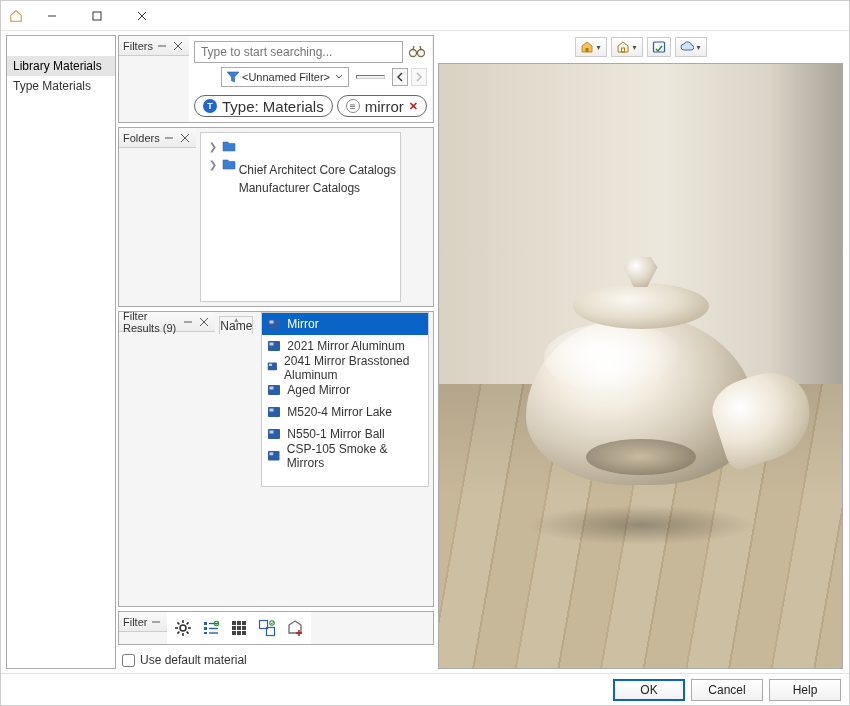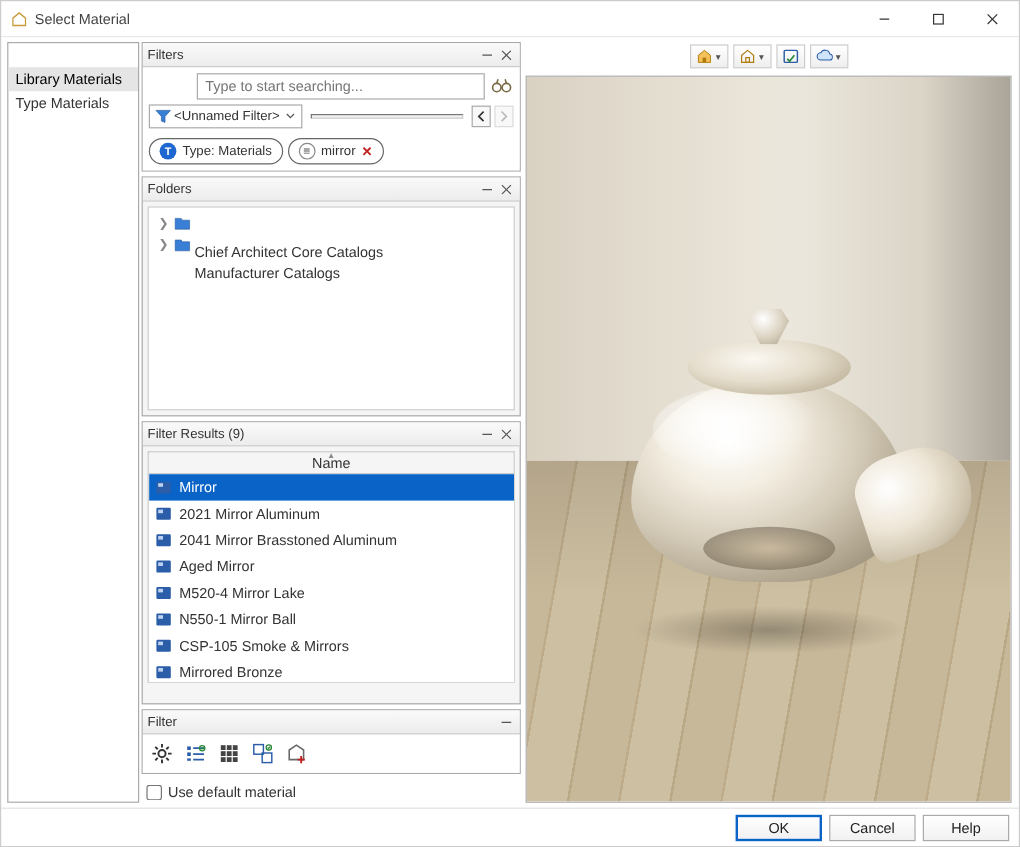--- a/index.html
+++ b/index.html
@@ -9,40 +9,40 @@
 .titlebar .app-icon { width: 14px; height: 14px; margin-right: 6px; }
 .titlebar .title { flex: 1; color: #444; }
 .win-controls { display: flex; }
 .win-btn { width: 45px; height: 29px; display: flex; align-items: center; justify-content: center; color: #333; }
 .win-btn svg { width: 10px; height: 10px; }
 .main-area { flex: 1; display: flex; overflow: hidden; }
 .left-pane { width: 110px; border: 1px solid #aaa; margin: 4px 2px 4px 5px; background: #fff; display: flex; flex-direction: column; }
 .left-pane .item { padding: 3px 6px; color: #333; }
 .left-pane .item.selected { background: #e5e5e5; color: #000; margin-top: 20px; }
 .center-pane { width: 316px; display: flex; flex-direction: column; margin: 4px 2px 4px 0; gap: 4px; }
-.panel { border: 1px solid #aaa; background: #f5f5f5; display: flex; flex-direction: column; }
+.panel { border: 1px solid #aaa; background: #f5f5f5; display: flex; }
 .panel-header { height: 20px; background: linear-gradient(#fafafa,#ececec); border-bottom: 1px solid #ccc; display: flex; align-items: center; padding: 0 4px; position: relative; }
 .panel-header .ph-title { flex: 1; color: #333; font-size: 11px; }
 .panel-header .ph-btn { width: 14px; height: 14px; display: inline-flex; align-items: center; justify-content: center; color: #555; margin-left: 2px; cursor: pointer; }
 .panel-body { background: #fff; padding: 5px; display: flex; flex-direction: column; gap: 4px; }
-.search-row { display: flex; align-items: center; gap: 4px; margin-left: 40px; }
+.search-row { display: flex; align-items: center; gap: 4px; }
 .search-input { flex: 1; height: 22px; border: 1px solid #aaa; padding: 0 6px; color: #888; font-size: 12px; }
 .binoc-btn { width: 20px; height: 22px; display: flex; align-items: center; justify-content: center; }
-.filter-row { display: flex; align-items: center; gap: 3px; }
+.filter-row { display: flex; align-items: center; gap: 3px; margin-left: 27px; }
 .filter-combo { height: 20px; border: 1px solid #aaa; background: #fff; display: flex; align-items: center; padding: 0 2px 0 4px; }
 .filter-combo .fc-icon { width: 14px; height: 14px; margin-right: 2px; }
 .filter-combo .fc-text { color: #333; font-size: 11px; padding-right: 2px; }
 .filter-combo .fc-arrow { width: 14px; height: 14px; display: flex; align-items: center; justify-content: center; }
 .slider-track { flex: 1; height: 4px; border: 1px inset #ccc; background: #f0f0f0; margin: 0 4px; }
 .nav-arrow { width: 16px; height: 18px; border: 1px solid #aaa; background: #f8f8f8; display: flex; align-items: center; justify-content: center; }
 .nav-arrow.disabled { color: #bbb; border-color: #ddd; }
 .tag-row { display: flex; gap: 4px; padding-top: 4px; }
 .tag { height: 22px; border: 1px solid #666; border-radius: 11px; background: #fff; display: flex; align-items: center; padding: 0 8px; gap: 5px; }
 .tag .tag-icon { width: 14px; height: 14px; border-radius: 50%; display: flex; align-items: center; justify-content: center; }
-.tag .tag-label { color: #333; font-size: 11px; }
+.tag .tag-label { color: #333; font-size: 15px; }
 .tag .tag-x { color: #c02020; font-weight: bold; font-size: 11px; }
 .folders-body { background: #fff; border: 1px solid #ccc; margin: 4px; height: 170px; overflow: auto; padding: 4px; }
 .tree-row { display: flex; align-items: center; height: 18px; gap: 3px; padding-left: 4px; }
 .tree-row .expander { width: 10px; color: #888; font-size: 10px; }
 .tree-row .folder-icon { width: 14px; height: 14px; }
 .tree-row .folder-label { color: #333; margin-top: 48px; }
 .results-header { height: 18px; background: #f5f5f5; border: 1px solid #ccc; border-bottom: none; margin: 4px 4px 0 4px; display: flex; align-items: center; justify-content: center; position: relative; }
 .results-header .sort-caret { position: absolute; top: -2px; left: 50%; transform: translateX(-50%); color: #888; font-size: 8px; }
 .results-header .col-title { color: #333; }
 .results-list { border: 1px solid #ccc; margin: 0 4px 4px 4px; height: 175px; overflow-y: scroll; background: #fff; }
@@ -81,21 +81,20 @@
 <body>
 
 <div class="window">
 
   <div class="titlebar">
     <span class="app-icon">
       <svg viewBox="0 0 16 16">
           <path d="M2 14 L2 7 L8 2 L14 7 L14 14 Z" fill="none" stroke="#c79a3a" stroke-width="1.2"></path>
         </svg>
     </span>
-    <span class="title">Select Material</span>
     <div class="win-controls">
       <div class="win-btn">
           <svg viewBox="0 0 10 10">
             <line x1="1" y1="5" x2="9" y2="5" stroke="#333" stroke-width="1"></line>
           </svg>
         </div>
       <div class="win-btn">
           <svg viewBox="0 0 10 10">
             <rect x="1" y="1" width="8" height="8" fill="none" stroke="#333" stroke-width="1"></rect>
           </svg>
@@ -278,27 +277,20 @@
                   <rect x="2.5" y="3.5" width="4" height="3" fill="#bcd2f0"></rect>
                 </svg></span>
               <span>N550-1 Mirror Ball</span>
             </div>
           <div class="result-row">
               <span class="mat-icon"><svg viewBox="0 0 14 14">
                   <rect x="1" y="2" width="12" height="10" rx="1" fill="#2b5da8"></rect>
                   <rect x="2.5" y="3.5" width="4" height="3" fill="#bcd2f0"></rect>
                 </svg></span>
               <span>CSP-105 Smoke &amp; Mirrors</span>
-            </div>
-          <div class="result-row">
-              <span class="mat-icon"><svg viewBox="0 0 14 14">
-                  <rect x="1" y="2" width="12" height="10" rx="1" fill="#2b5da8"></rect>
-                  <rect x="2.5" y="3.5" width="4" height="3" fill="#bcd2f0"></rect>
-                </svg></span>
-              <span>Mirrored Bronze</span>
             </div>
 
         </div>
       </div>
 
       <div class="panel">
         <div class="panel-header">
           <span class="ph-title">Filter</span>
           <span class="ph-btn">
               <svg width="10" height="10" viewBox="0 0 10 10">

